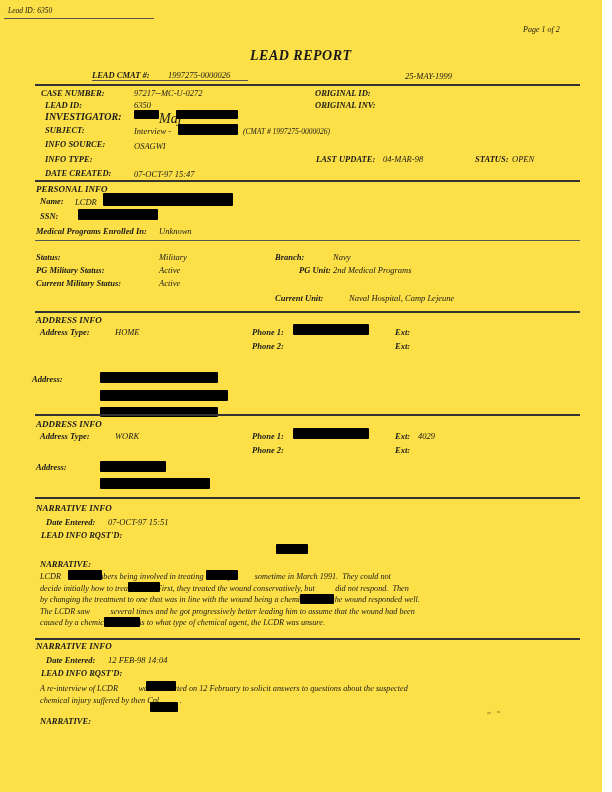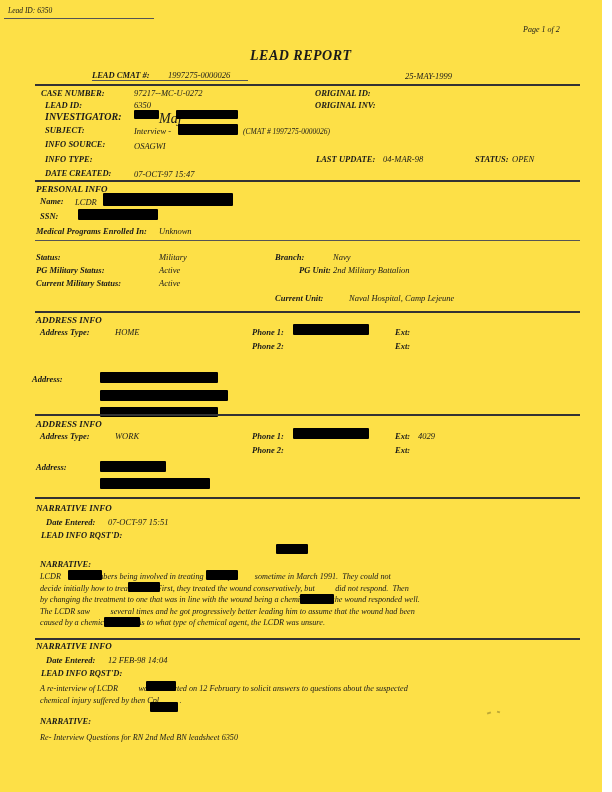--- a/index.html
+++ b/index.html
@@ -133,21 +133,21 @@
   <div class="rule" style="left:35px; top:240px; width:545px;"></div>
 
   <div class="t b" style="left:36px; top:252px; font-size:8.5px;">Status:</div>
   <div class="t" style="left:159px; top:252px; font-size:8.5px;">Military</div>
   <div class="t b" style="left:275px; top:252px; font-size:8.5px;">Branch:</div>
   <div class="t" style="left:333px; top:252px; font-size:8.5px;">Navy</div>
 
   <div class="t b" style="left:36px; top:265px; font-size:8.5px;">PG Military Status:</div>
   <div class="t" style="left:159px; top:265px; font-size:8.5px;">Active</div>
   <div class="t b" style="left:275px; top:265px; font-size:8.5px;padding-left:24px;">PG Unit:</div>
-  <div class="t" style="left:333px; top:265px; font-size:8.5px;">2nd Military Battalion</div>
+  <div class="t" style="left:333px; top:265px; font-size:8.5px;">2nd Medical Programs</div>
 
   <div class="t b" style="left:36px; top:278px; font-size:8.5px;">Current Military Status:</div>
   <div class="t" style="left:159px; top:278px; font-size:8.5px;">Active</div>
 
   <div class="t b" style="left:275px; top:293px; font-size:8.5px;">Current Unit:</div>
   <div class="t" style="left:349px; top:293px; font-size:8.5px;">Naval Hospital, Camp Lejeune</div>
 
   <div class="rule thick" style="left:35px; top:311px; width:545px;"></div>
 
   <div class="sec-label" style="left:36px; top:315px;">ADDRESS INFO</div>
@@ -207,18 +207,17 @@
   <div class="sec-label" style="left:36px; top:641px;">NARRATIVE INFO</div>
   <div class="t b" style="left:46px; top:655px; font-size:8.5px;">Date Entered:</div>
   <div class="t" style="left:108px; top:655px; font-size:8.5px;">12 FEB-98 14:04</div>
   <div class="t b" style="left:41px; top:668px; font-size:8.5px;">LEAD INFO RQST'D:</div>
   <div class="narr-body" style="left:40px; top:683px;">A re-interview of LCDR          was conducted on 12 February to solicit answers to questions about the suspected
 chemical injury suffered by then Cpl          .</div>
   <div class="redact" style="left:146px; top:681px; width:30px; height:10px;"></div>
   <div class="redact" style="left:150px; top:702px; width:28px; height:10px;"></div>
 
   <div class="t b" style="left:40px; top:716px; font-size:8.5px;">NARRATIVE:</div>
-  <div class="narr-body" style="left:40px; top:732px;">Re- Interview Questions for RN 2nd Med BN leadsheet 6350</div>
 
   <div class="smudge" style="left:487px; top:712px; width:4px; height:2px; transform:rotate(-20deg);"></div>
   <div class="smudge" style="left:497px; top:711px; width:3px; height:2px; transform:rotate(15deg);"></div>
 
 </div>
 
 </body></html>

